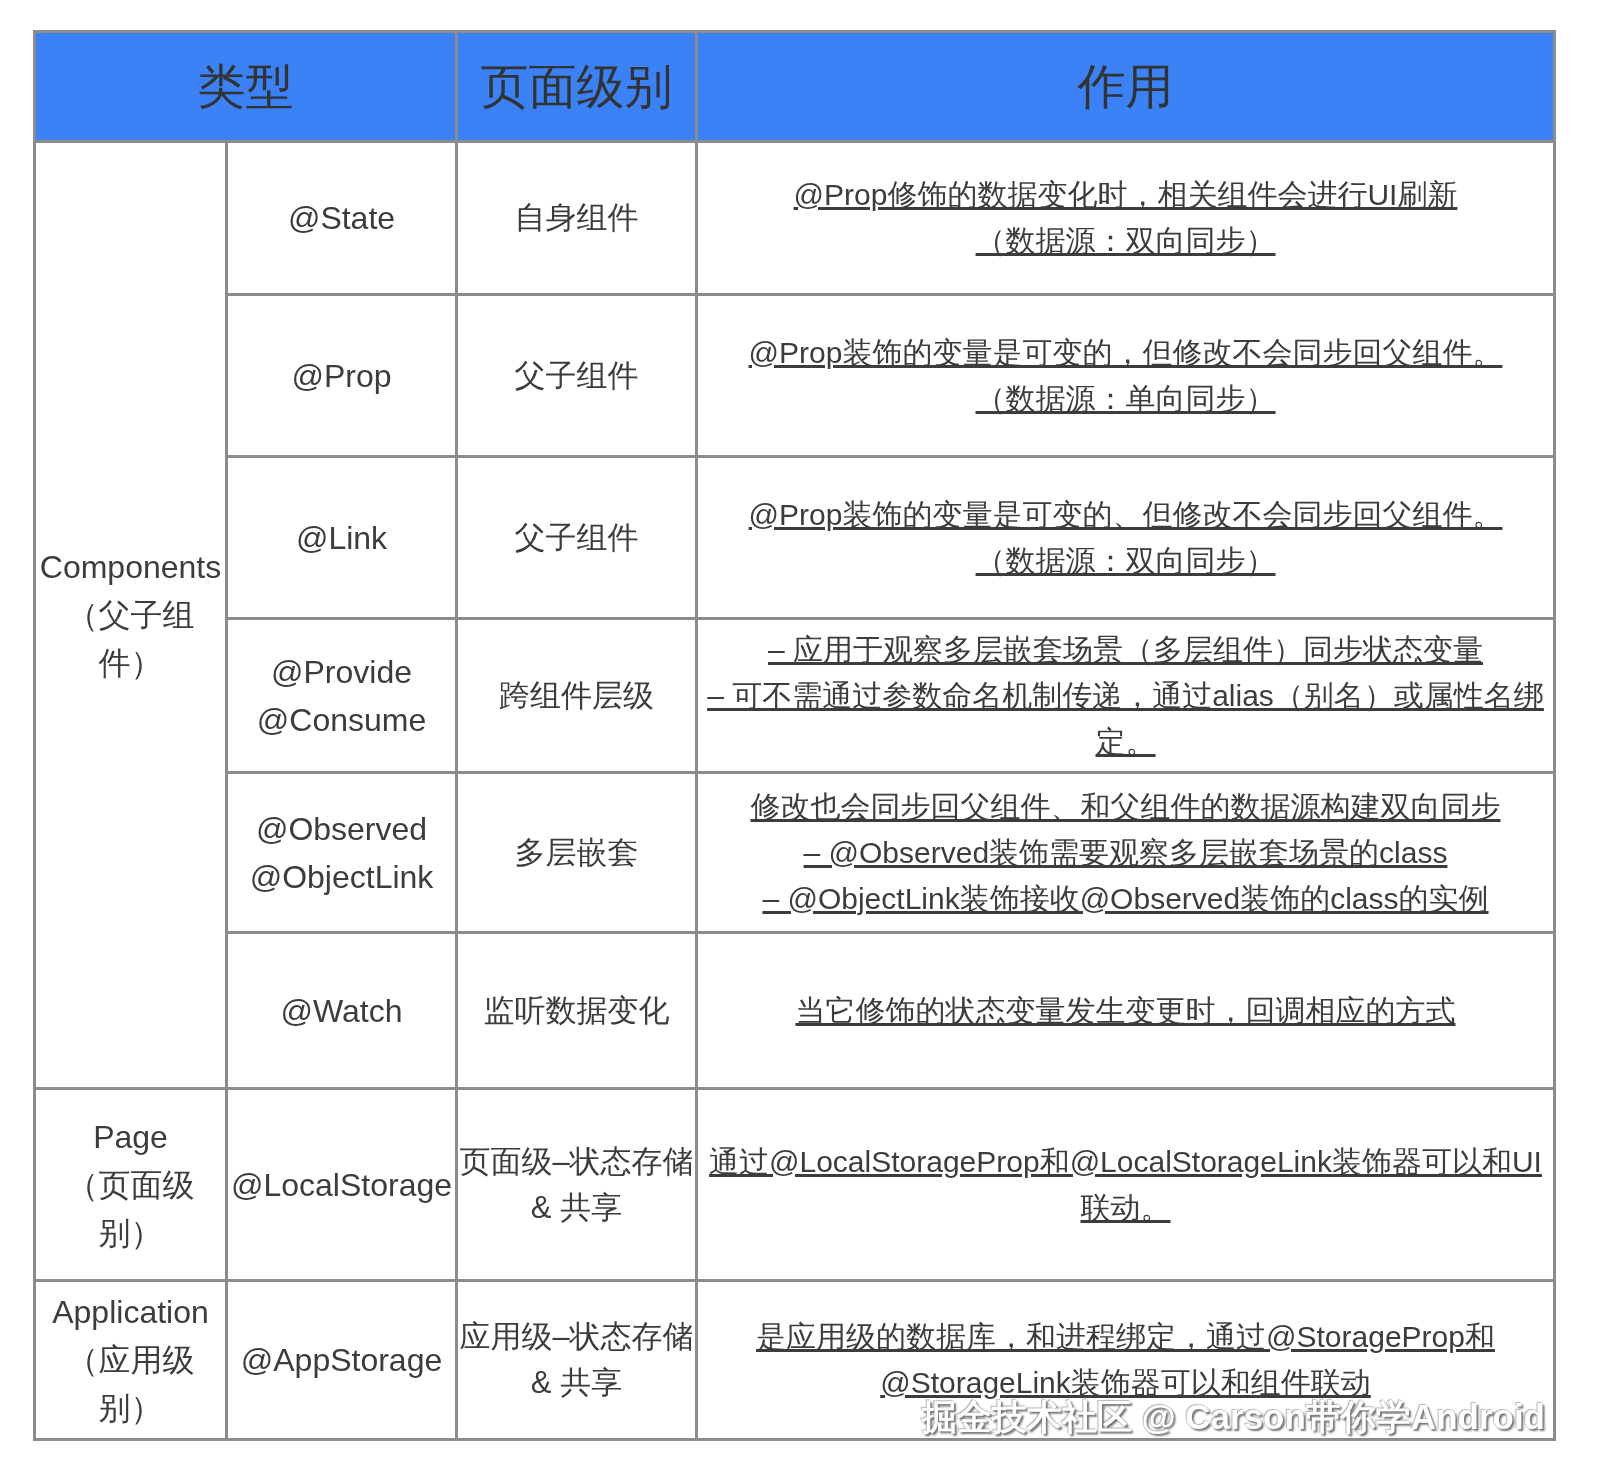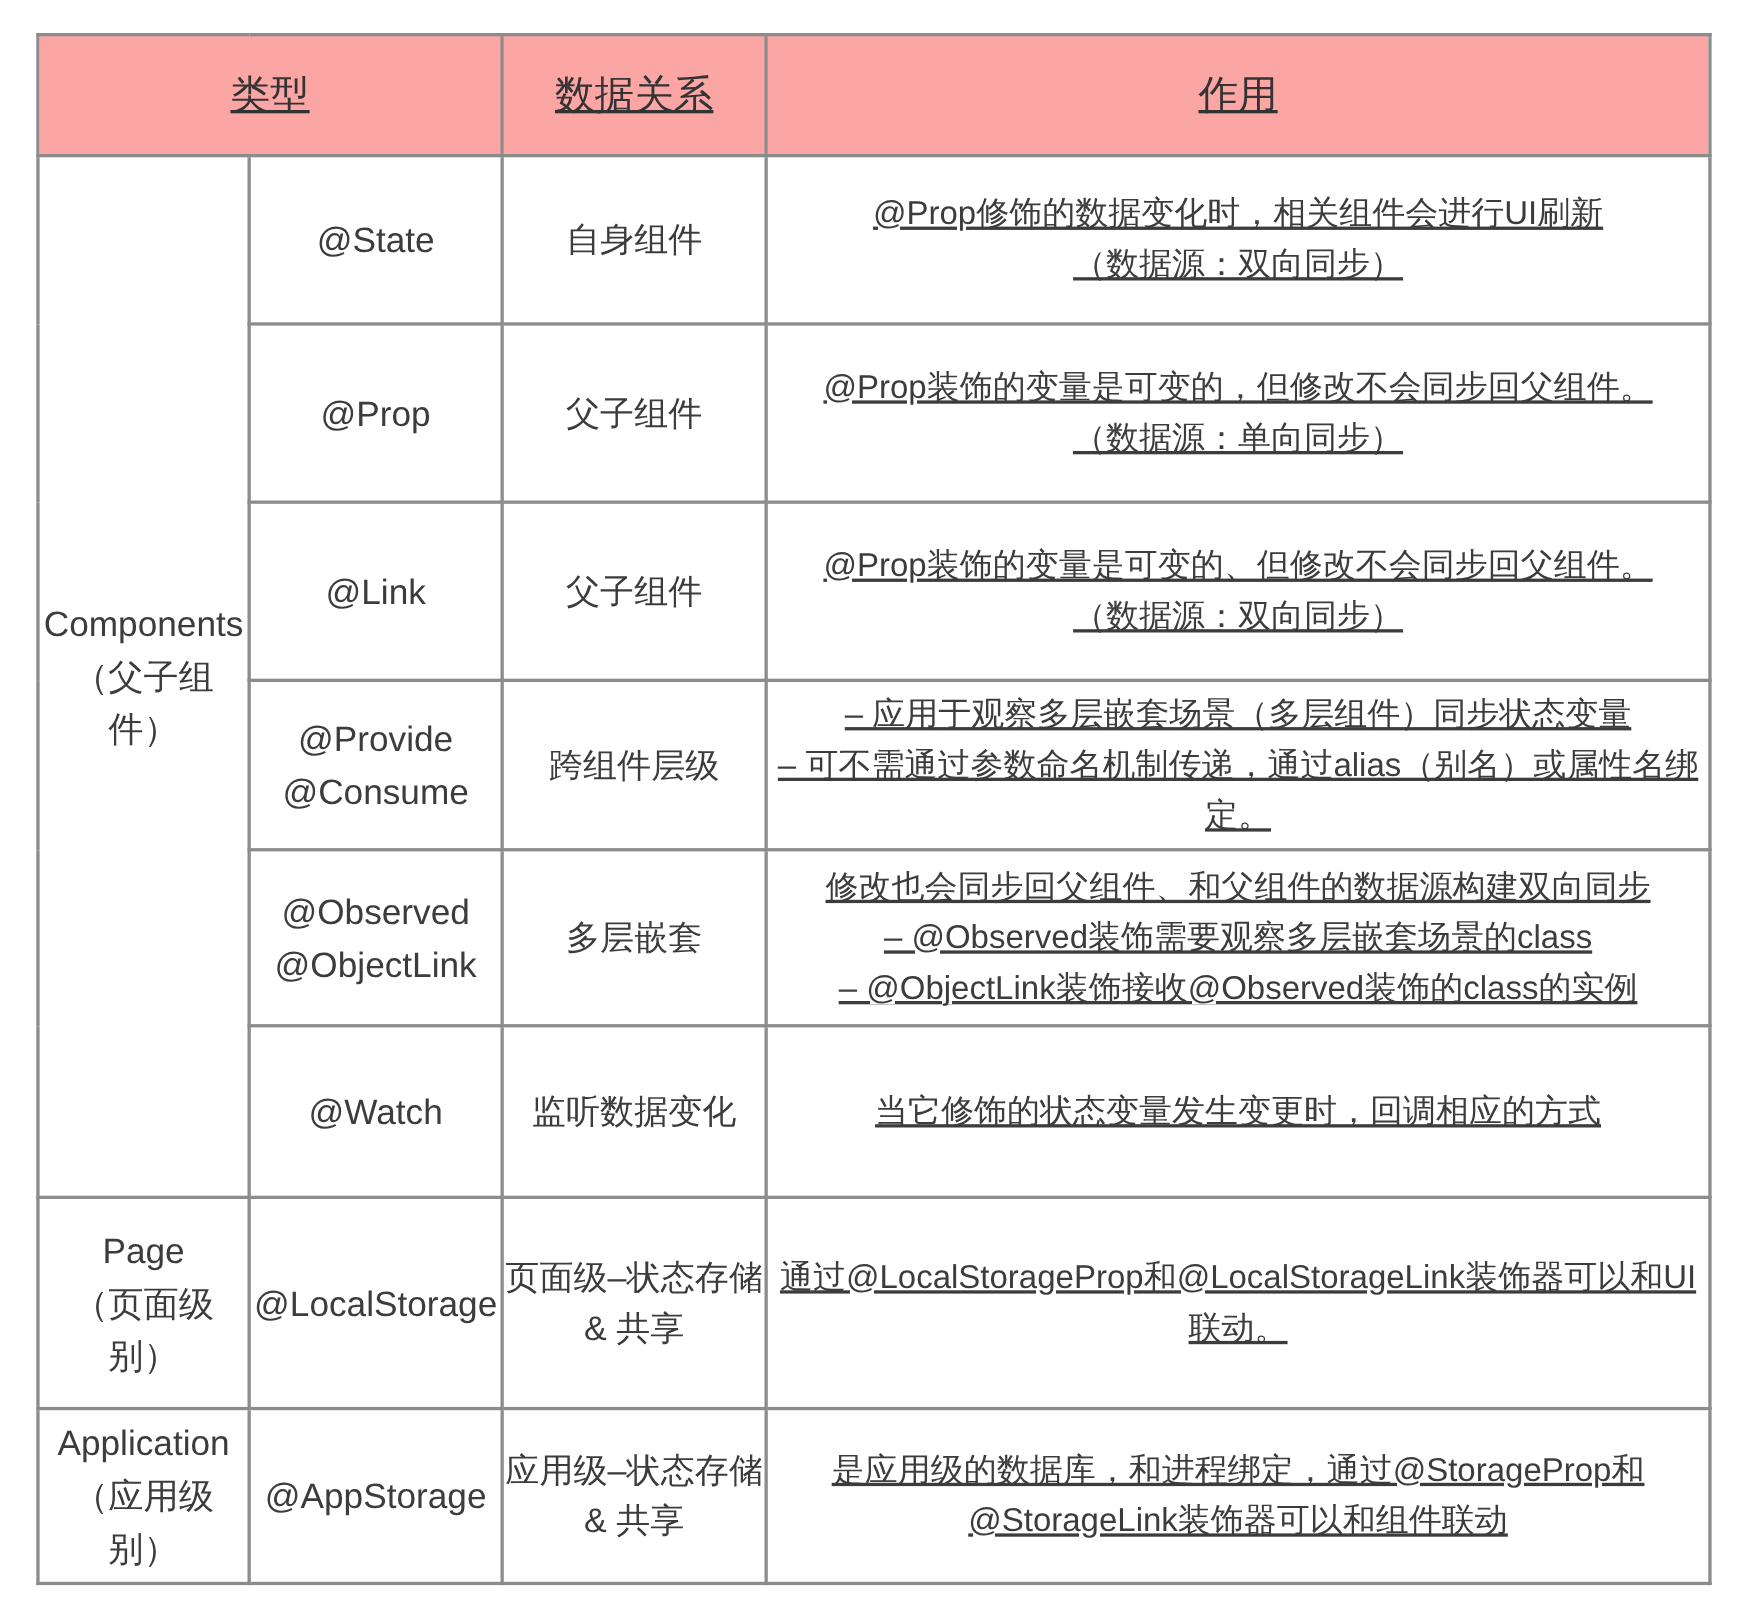--- a/index.html
+++ b/index.html
@@ -32,25 +32,24 @@
   tr.rh{height:110px}
   tr.r1{height:153px}
   tr.r2{height:162px}
   tr.r3{height:162px}
   tr.r4{height:154px}
   tr.r5{height:160px}
   tr.r6{height:156px}
   tr.r7{height:192px}
   tr.r8{height:159px}
   th.head{
-    background:#fca5a5;
-    font-size:36px;
+    background:#3b82f6;
+    font-size:48px;
     font-weight:400;
     color:#333333;
-    text-decoration:underline;
   }
   td.typecell, td.deccell{
     font-size:32px;
     line-height:48px;
   }
   td.relcell{
     font-size:31px;
     line-height:46px;
   }
   td.effcell{
@@ -80,21 +79,21 @@
     <colgroup>
       <col class="c1">
         <col class="c2">
         <col class="c3">
         <col class="c4">
     </colgroup>
 
     <tbody>
         <tr class="rh">
       <th class="head" colspan="2">类型</th>
-      <th class="head">数据关系</th>
+      <th class="head">页面级别</th>
       <th class="head">作用</th>
     </tr>
 
     <tr class="r1">
       <td class="typecell" rowspan="6">
         <div>Components</div>
         <div>（父子组件）</div>
       </td>
       <td class="deccell">
         <div>@State</div>
@@ -205,14 +204,15 @@
         <div>&amp; 共享</div>
       </td>
       <td class="effcell">
         <div>是应用级的数据库，和进程绑定，通过@StorageProp和@StorageLink装饰器可以和组件联动</div>
       </td>
     </tr>
 
   </tbody>
     </table>
 
+  <div class="watermark">掘金技术社区 @ Carson带你学Android</div>
 
 </div>
 
 </body></html>

